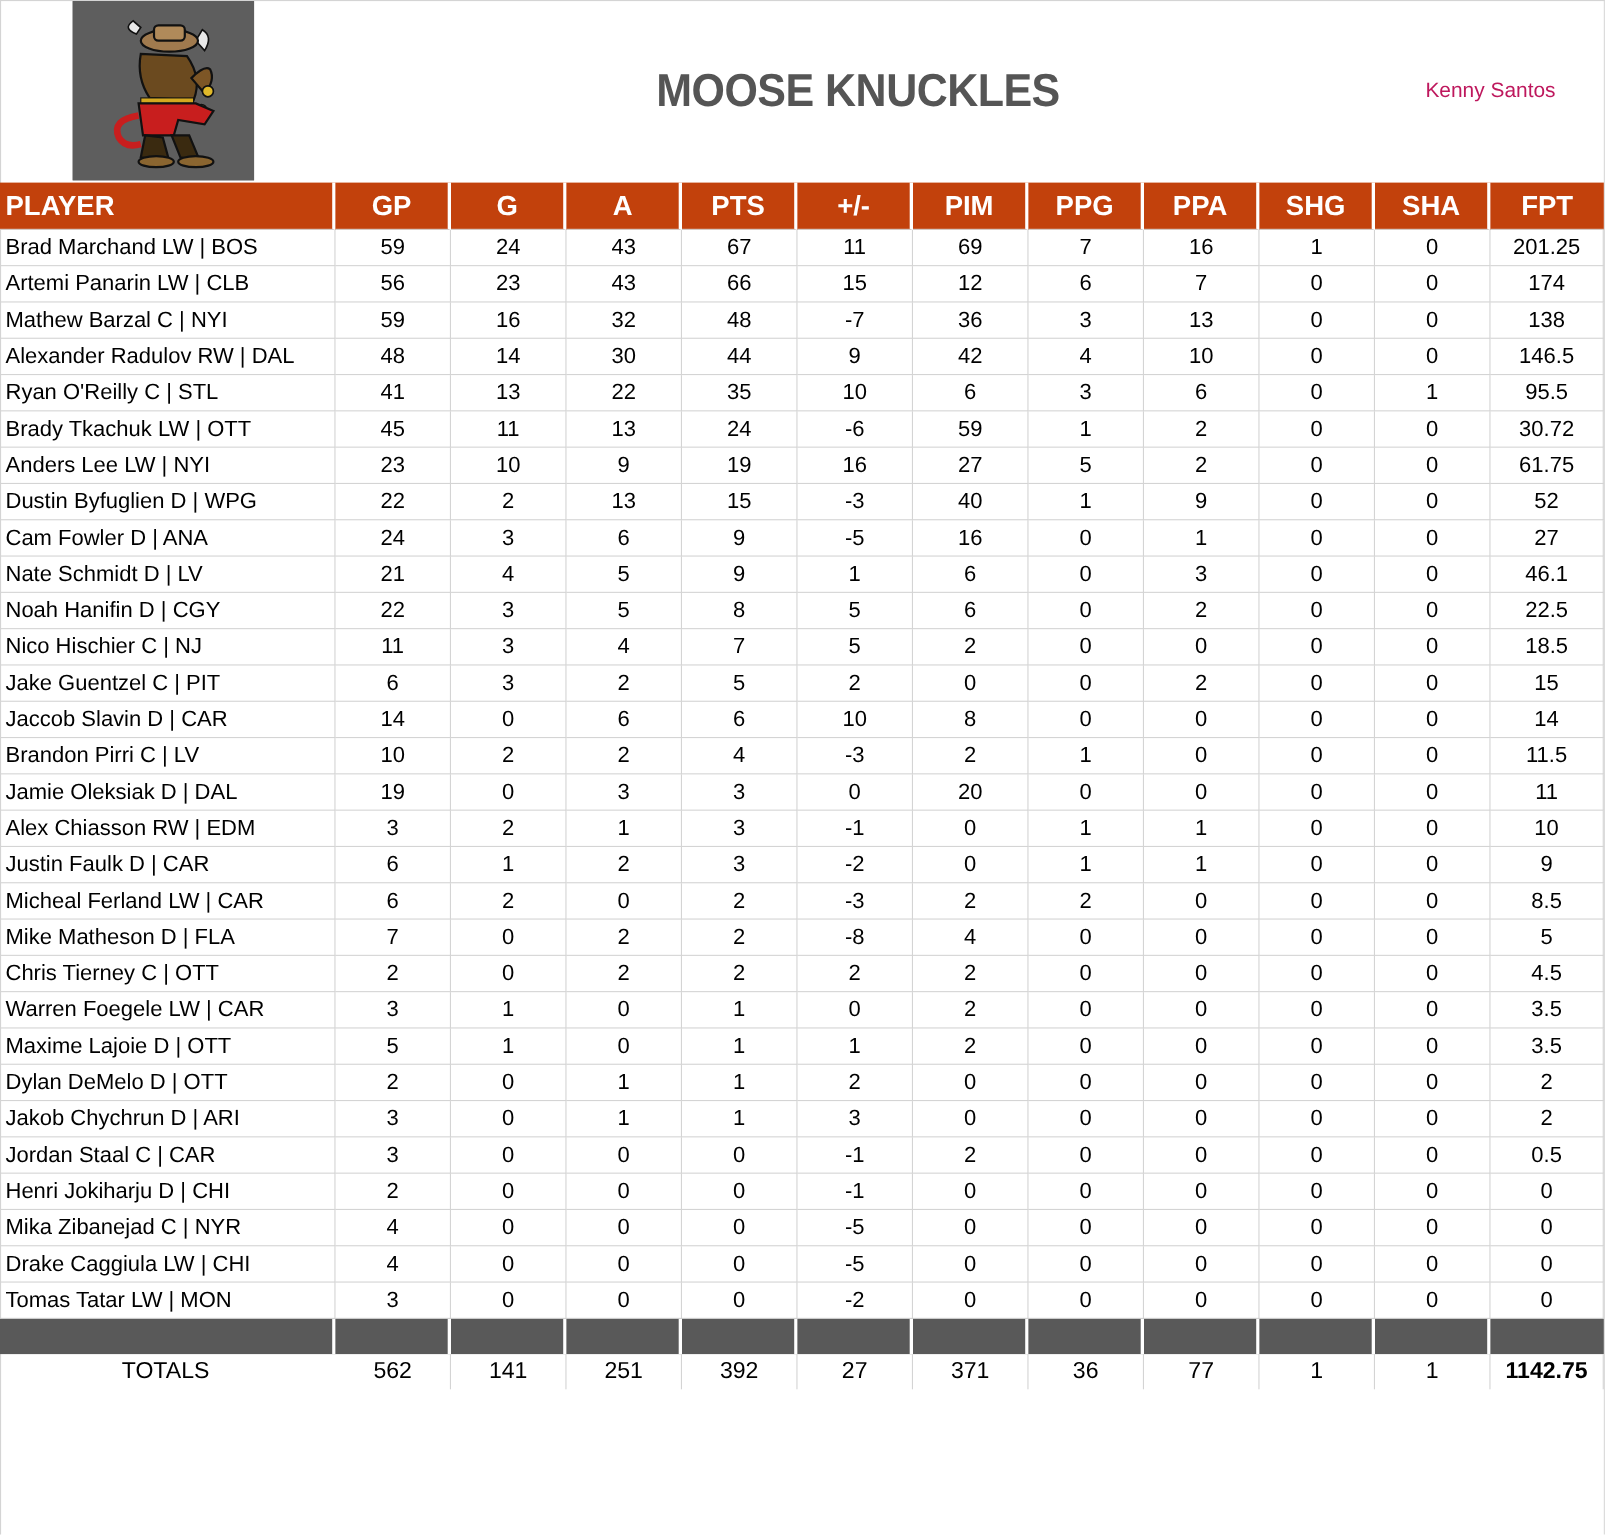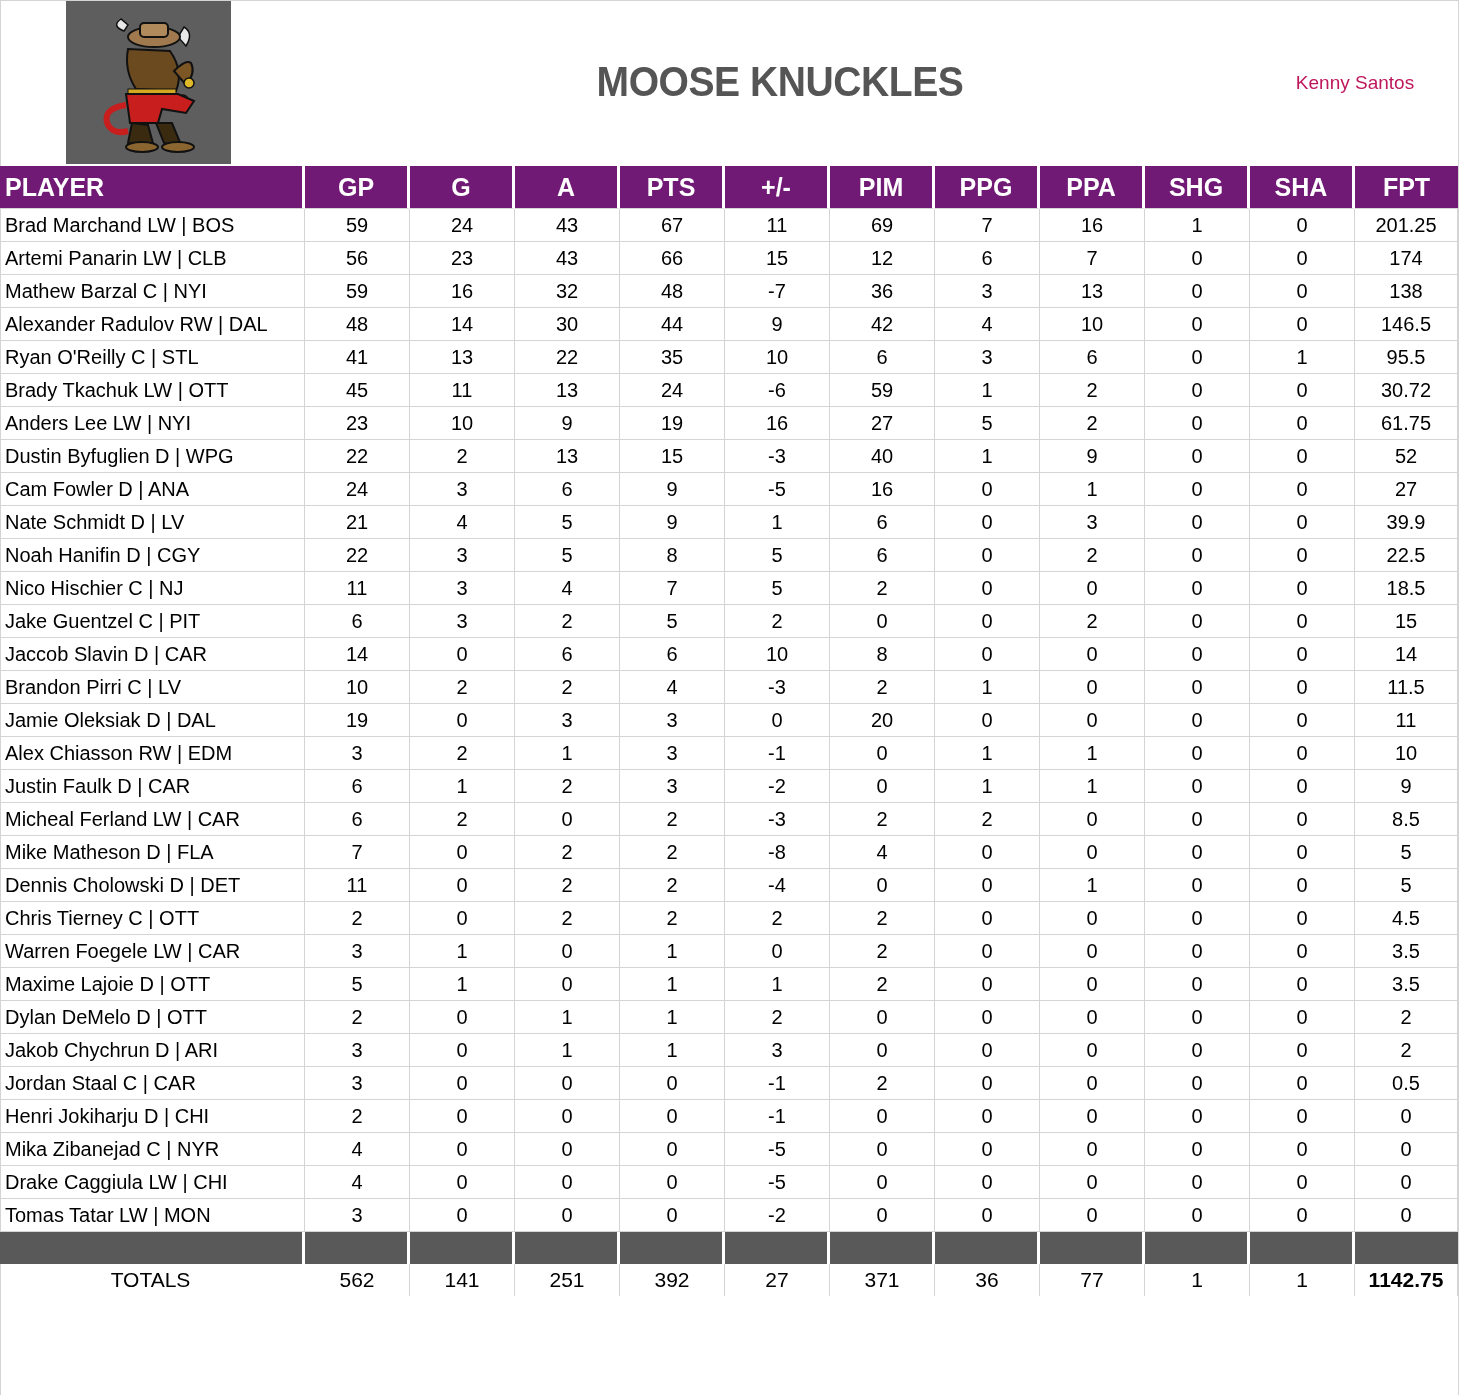--- a/index.html
+++ b/index.html
@@ -27,21 +27,21 @@
   }
   table.stats {
     position: absolute; left: 0; top: 166px;
     border-collapse: separate; border-spacing: 0;
     table-layout: fixed; width: 1458px;
   }
   table.stats col.c-player { width: 305px; }
   table.stats col.c-num { width: 105px; }
   table.stats col.c-fpt { width: 103px; }
   th {
-    background: #701a75; color: #ffffff; height: 42px; padding: 0;
+    background: #c2410c; color: #ffffff; height: 42px; padding: 0;
     font-size: 25px; font-weight: bold; text-align: center;
     border-right: 3px solid #ffffff; border-bottom: 1px solid #d4d4d4;
   }
   th.player-h { text-align: left; padding-left: 5px; }
   th:last-child { border-right: none; }
   td {
     height: 32px; padding: 0; font-size: 20px; text-align: center;
     border-right: 1px solid #d4d4d4; border-bottom: 1px solid #d4d4d4;
     white-space: nowrap; overflow: hidden;
   }
@@ -255,21 +255,21 @@
         <td>21</td>
         <td>4</td>
         <td>5</td>
         <td>9</td>
         <td>1</td>
         <td>6</td>
         <td>0</td>
         <td>3</td>
         <td>0</td>
         <td>0</td>
-        <td>39.9</td>
+        <td>46.1</td>
       </tr>
       <tr>
         <td class="player">Noah Hanifin D | CGY</td>
         <td>22</td>
         <td>3</td>
         <td>5</td>
         <td>8</td>
         <td>5</td>
         <td>6</td>
         <td>0</td>
@@ -393,34 +393,20 @@
       <tr>
         <td class="player">Mike Matheson D | FLA</td>
         <td>7</td>
         <td>0</td>
         <td>2</td>
         <td>2</td>
         <td>-8</td>
         <td>4</td>
         <td>0</td>
         <td>0</td>
-        <td>0</td>
-        <td>0</td>
-        <td>5</td>
-      </tr>
-      <tr>
-        <td class="player">Dennis Cholowski D | DET</td>
-        <td>11</td>
-        <td>0</td>
-        <td>2</td>
-        <td>2</td>
-        <td>-4</td>
-        <td>0</td>
-        <td>0</td>
-        <td>1</td>
         <td>0</td>
         <td>0</td>
         <td>5</td>
       </tr>
       <tr>
         <td class="player">Chris Tierney C | OTT</td>
         <td>2</td>
         <td>0</td>
         <td>2</td>
         <td>2</td>

